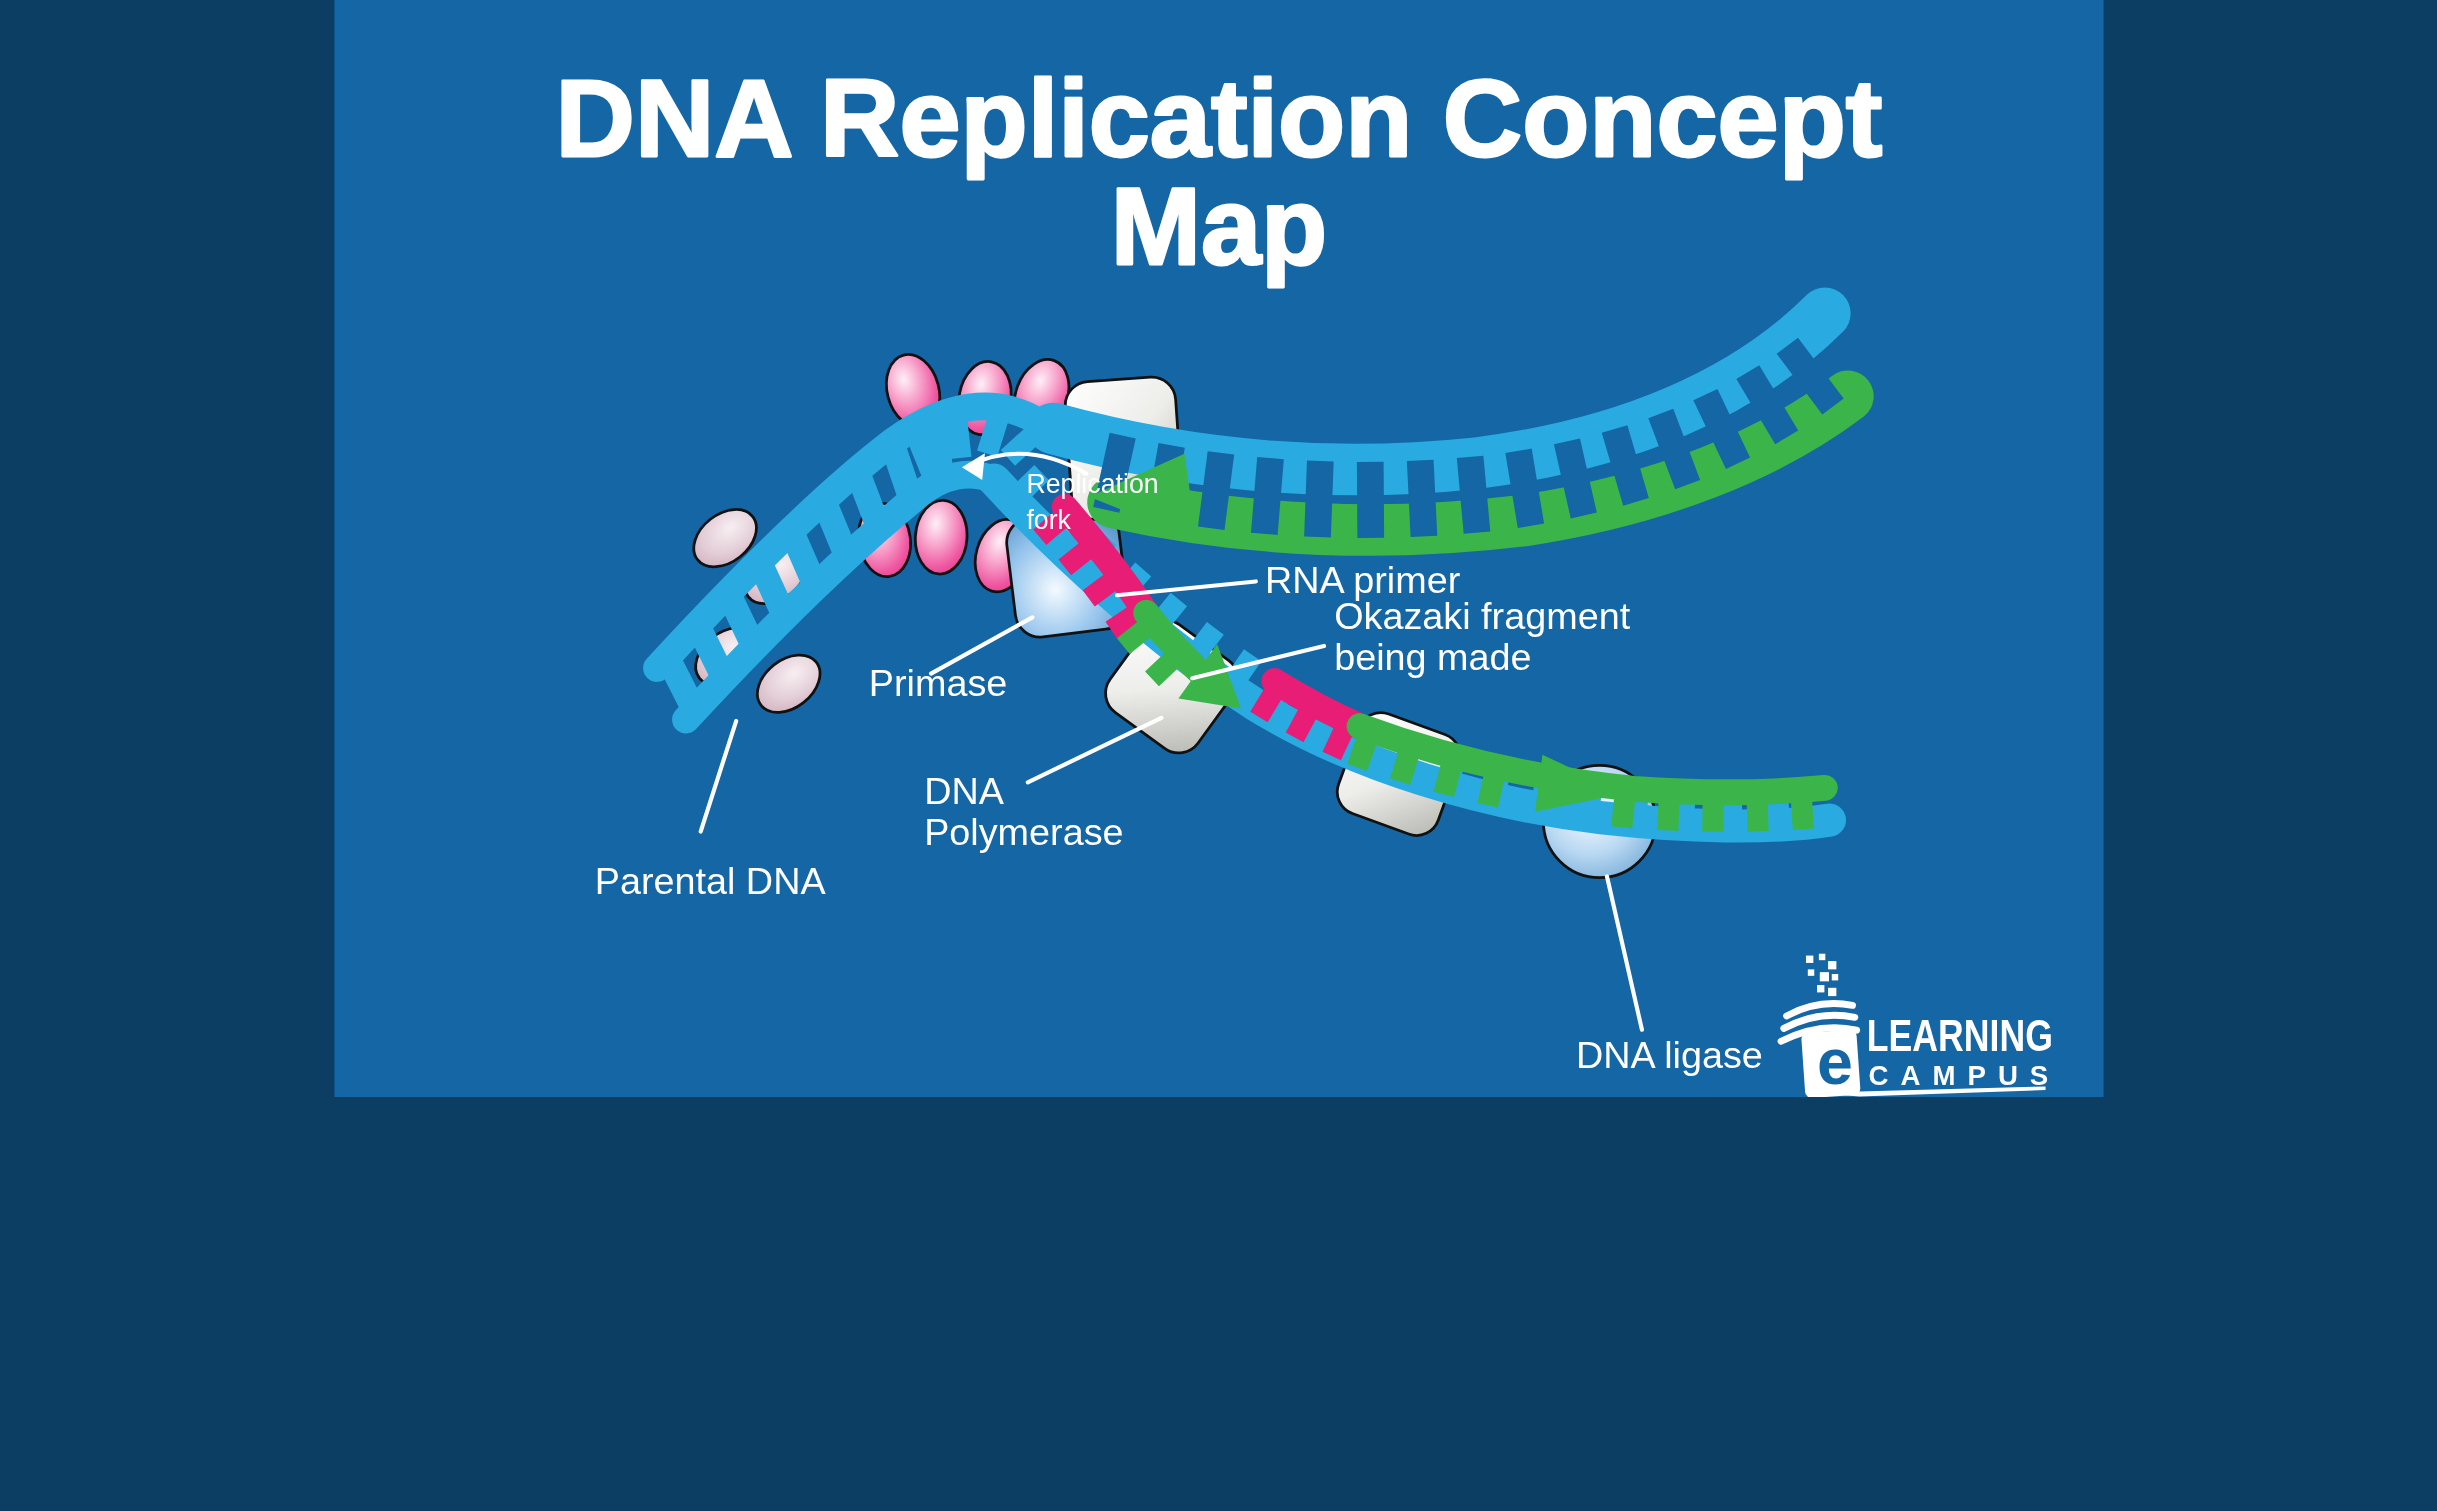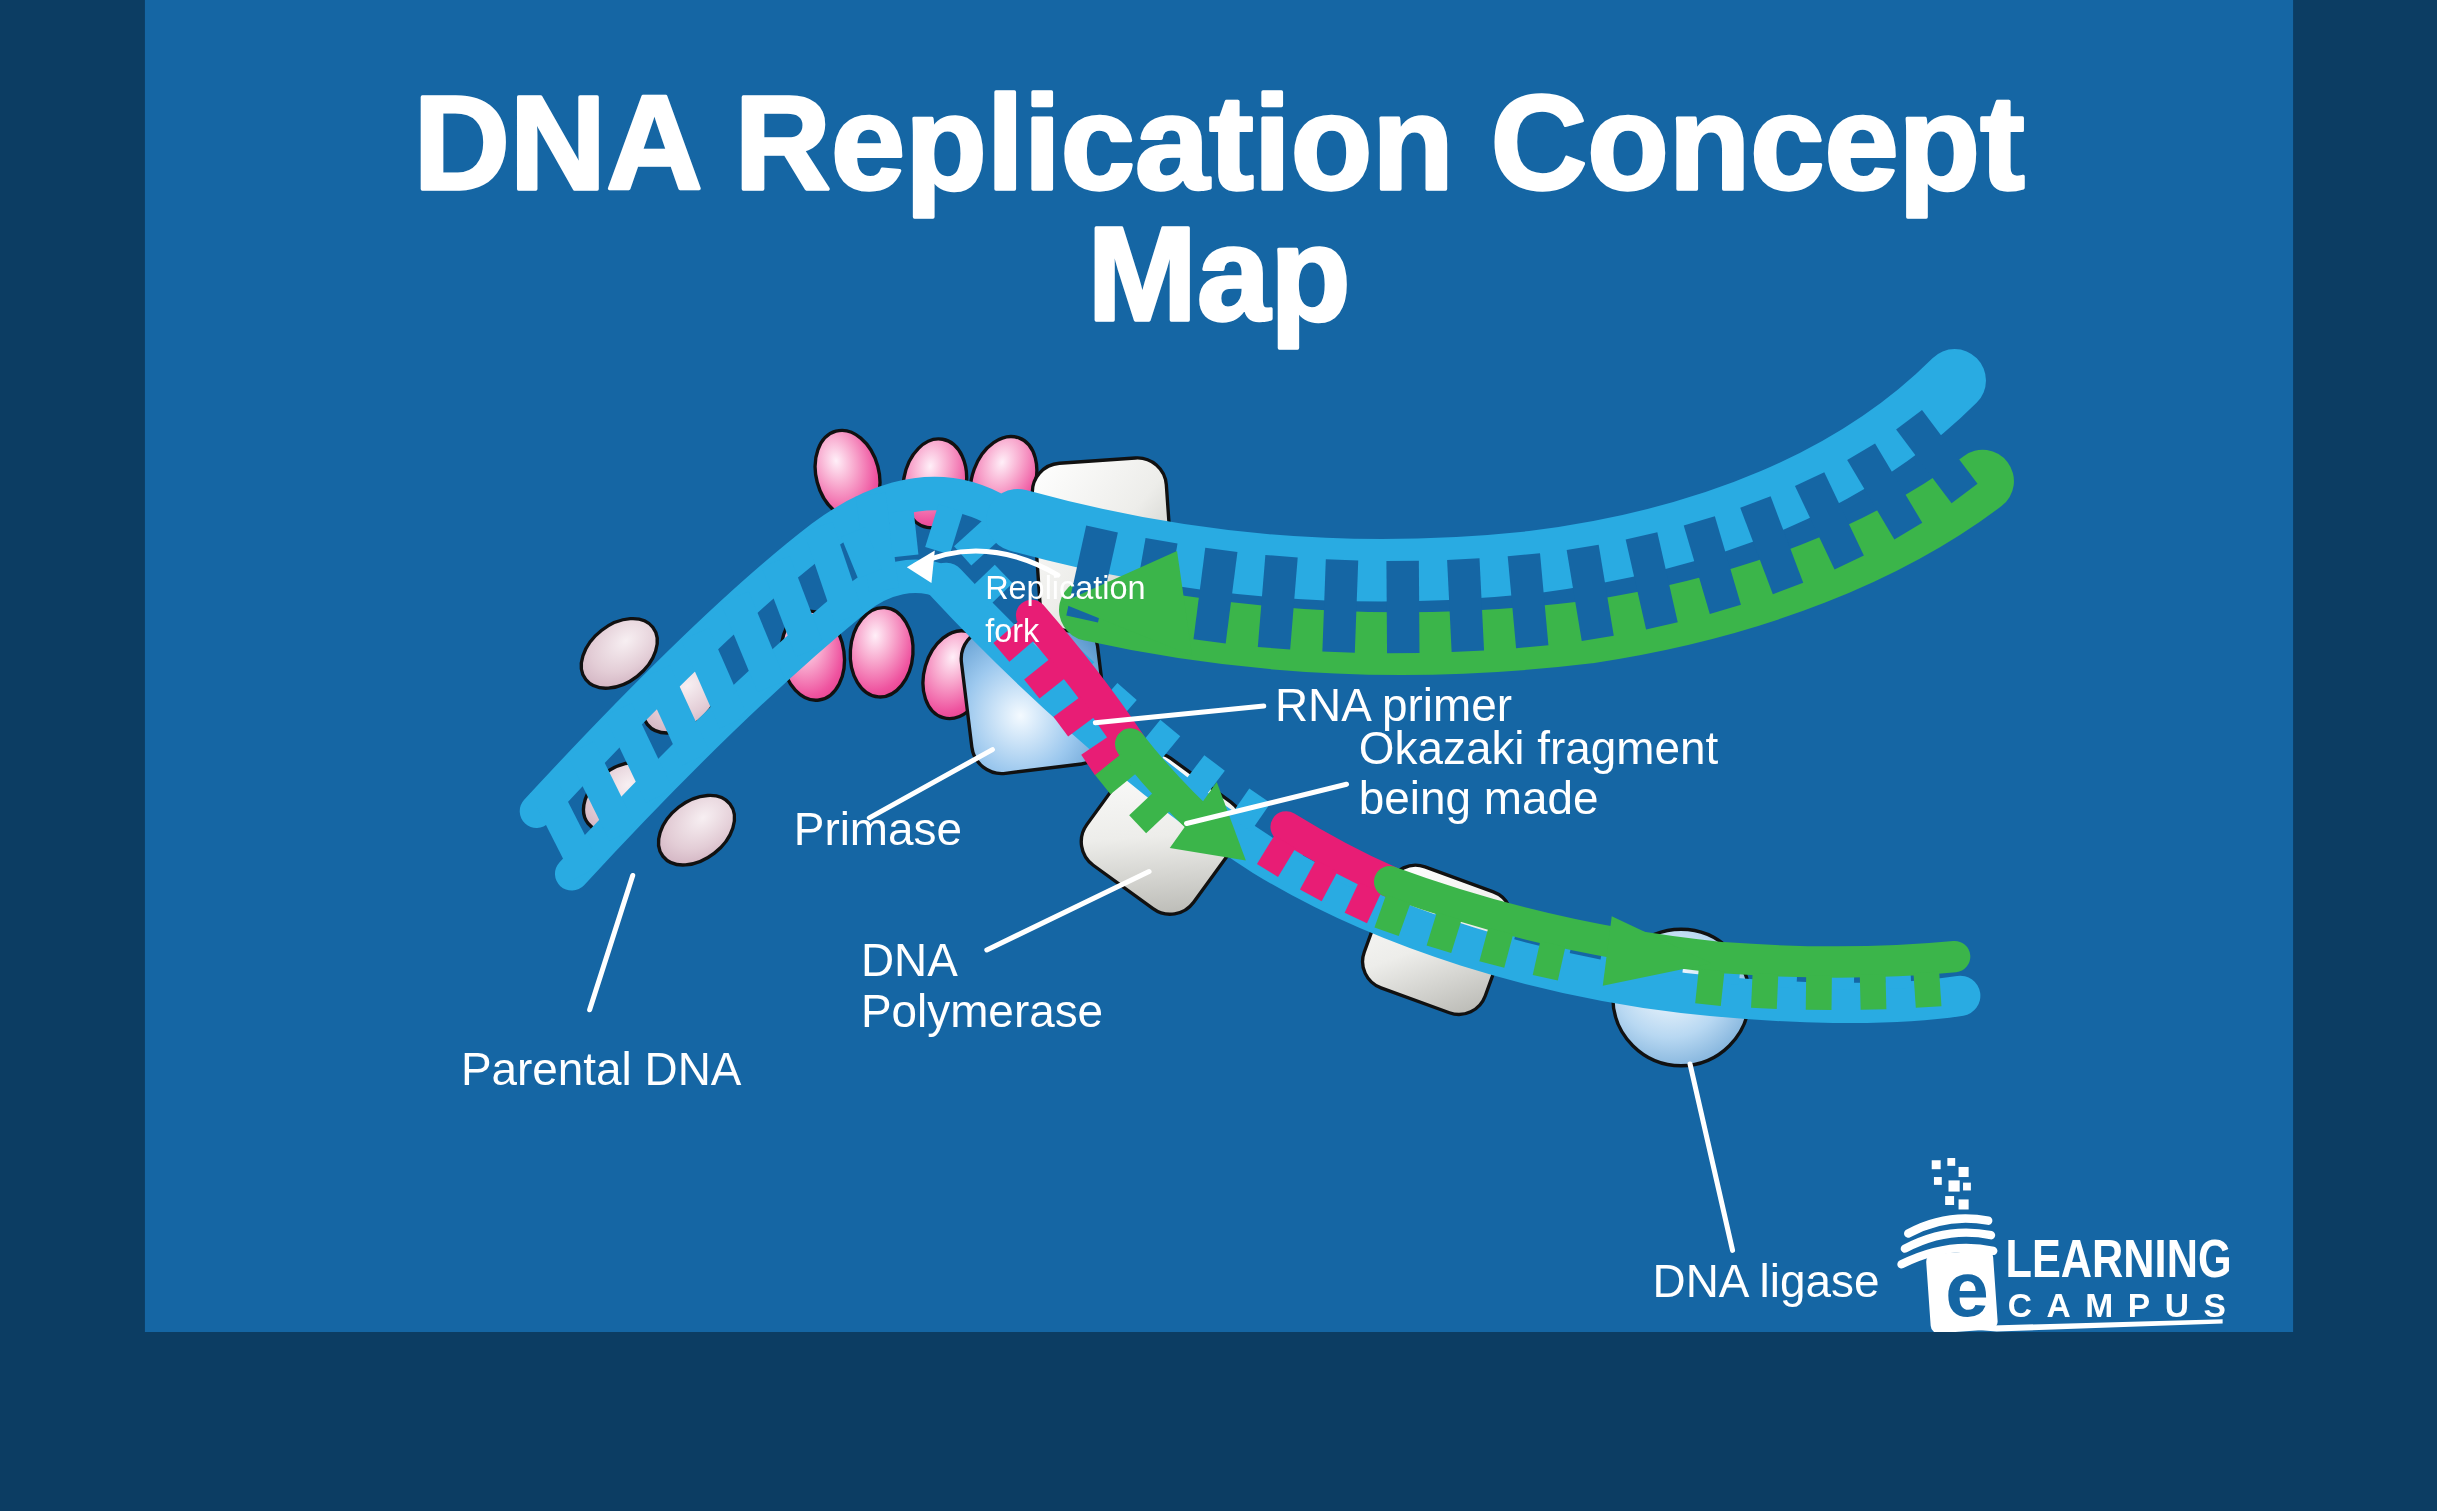--- a/index.html
+++ b/index.html
@@ -1,16 +1,16 @@
 <!DOCTYPE html>
 <html style="--bg: #1566A4; --strand: #29ABE2; --green: #3BB54A; --magenta: #E81D75; --white: #FFFFFF; --outline: #111111;font-size:10.2px"><head>
 <meta charset="utf-8">
 <style>
   html,body{margin:0;padding:0;background:#0c3d63;}
-  .stage{position:relative;width:2438px;height:1332px;overflow:hidden;
+  .stage{position:relative;width:2438px;height:1097px;overflow:hidden;
          font-family:"Liberation Sans",sans-serif;}
   svg{display:block;width:100%;height:100%;}
   :root{
     --bg:#1566A4; --strand:#29ABE2; --green:#3BB54A; --magenta:#E81D75;
     --white:#FFFFFF; --outline:#111111;
   }
   .f-bg{fill:var(--bg);} .f-strand{fill:var(--strand);}
   .f-green{fill:var(--green);} .f-magenta{fill:var(--magenta);}
   .s-strand{stroke:var(--strand);fill:none;}
   .s-green{stroke:var(--green);fill:none;}

